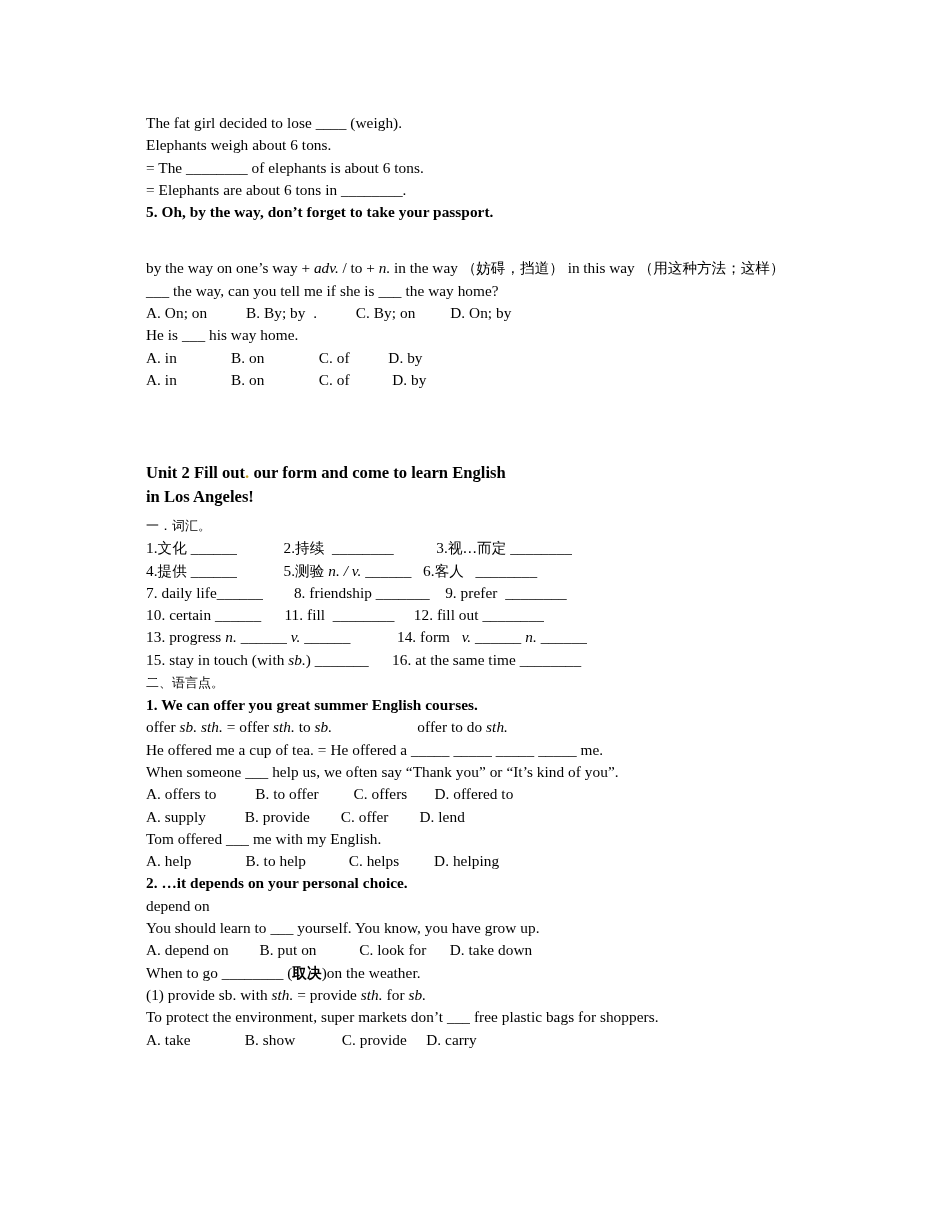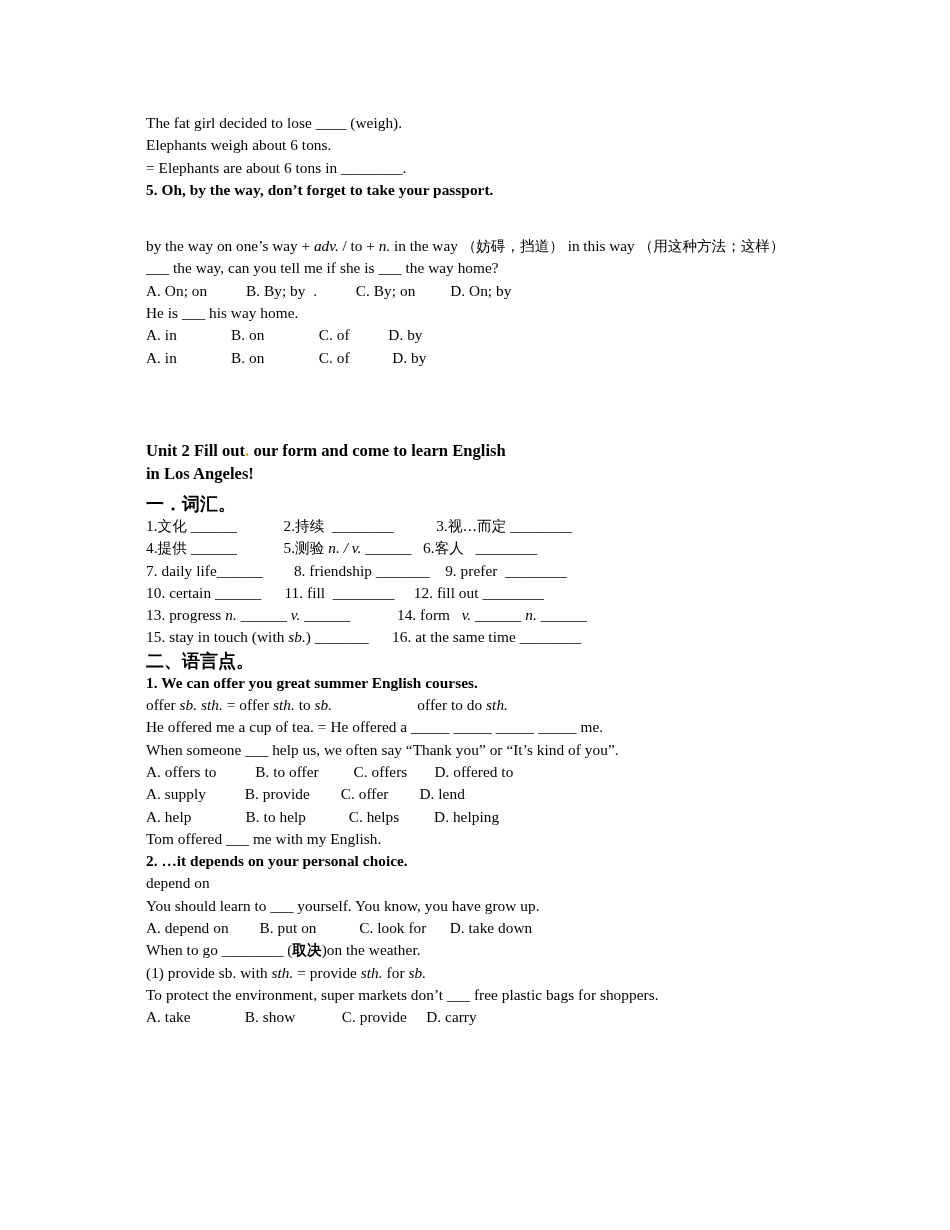--- a/index.html
+++ b/index.html
@@ -35,22 +35,22 @@
     letter-spacing: 0.05px;
   }
   .bold { font-weight: bold; }
   .ital { font-style: italic; }
   .cn {
     font-family: "DejaVu Sans", "Liberation Sans", sans-serif;
     font-size: 14.6px;
   }
   .cnhead {
     font-family: "DejaVu Sans", "Liberation Sans", sans-serif;
-    font-size: 18px;
-    font-weight: bold;
+    font-size: 13px;
+    font-weight: normal;
     line-height: 23px;
   }
   .title {
     text-align: left;
     font-weight: bold;
     font-size: 16.6px;
     line-height: 23.5px;
   }
   .spacer-big { height: 70px; }
   .spacer-small { height: 6px; }
@@ -65,20 +65,21 @@
   .blank { white-space: pre; }
 </style>
 </head>
 <body>
 
 <div class="page">
   <div class="content">
 
     <div class="ln">The fat girl decided to lose ____ (weigh).</div>
     <div class="ln">Elephants weigh about 6 tons.</div>
+    <div class="ln">= The ________ of elephants is about 6 tons.</div>
     <div class="ln">= Elephants are about 6 tons in ________.</div>
 
     <div class="ln bold">5. Oh, by the way, don’t forget to take your passport.</div>
 
     <div class="wrapline"><span>by the way      on one’s way + </span><span class="ital">adv.</span><span> / to + </span><span class="ital">n.</span><span>  in the way  </span><span class="cn">（妨碍，挡道）</span><span>  in this way </span><span class="cn">（用这种方法；这样）</span></div>
 
     <div class="ln">___ the way, can you tell me if she is ___ the way home?</div>
     <div class="ln">A. On; on          B. By; by  .          C. By; on         D. On; by</div>
     <div class="ln">He is ___ his way home.</div>
     <div class="ln">A. in              B. on              C. of          D. by</div>
@@ -106,22 +107,22 @@
 
     <div class="cnhead">二、语言点。</div>
 
     <div class="ln bold">1. We can offer you great summer English courses.</div>
     <div class="ln"><span>offer </span><span class="ital">sb. sth.</span><span> = offer </span><span class="ital">sth.</span><span> to </span><span class="ital">sb.</span><span class="blank">                      offer to do </span><span class="ital">sth.</span></div>
 
     <div class="ln">He offered me a cup of tea. = He offered a _____ _____ _____ _____ me.</div>
     <div class="ln">When someone ___ help us, we often say “Thank you” or “It’s kind of you”.</div>
     <div class="ln">A. offers to          B. to offer         C. offers       D. offered to</div>
     <div class="ln">A. supply          B. provide        C. offer        D. lend</div>
+    <div class="ln">Tom offered ___ me with my English.</div>
     <div class="ln">A. help              B. to help           C. helps         D. helping</div>
-    <div class="ln">Tom offered ___ me with my English.</div>
 
     <div class="ln bold">2. …it depends on your personal choice.</div>
     <div class="ln">depend on</div>
     <div class="ln">You should learn to ___ yourself. You know, you have grow up.</div>
     <div class="ln">A. depend on        B. put on           C. look for      D. take down</div>
     <div class="ln"><span>When to go ________ (</span><span class="cn" style="font-weight:bold">取决</span><span>)on the weather.</span></div>
 
     <div class="ln"><span>(1) provide sb. with </span><span class="ital">sth.</span><span> = provide </span><span class="ital">sth.</span><span> for </span><span class="ital">sb.</span></div>
     <div class="ln">To protect the environment, super markets don’t ___ free plastic bags for shoppers.</div>
     <div class="ln">A. take              B. show            C. provide     D. carry</div>

